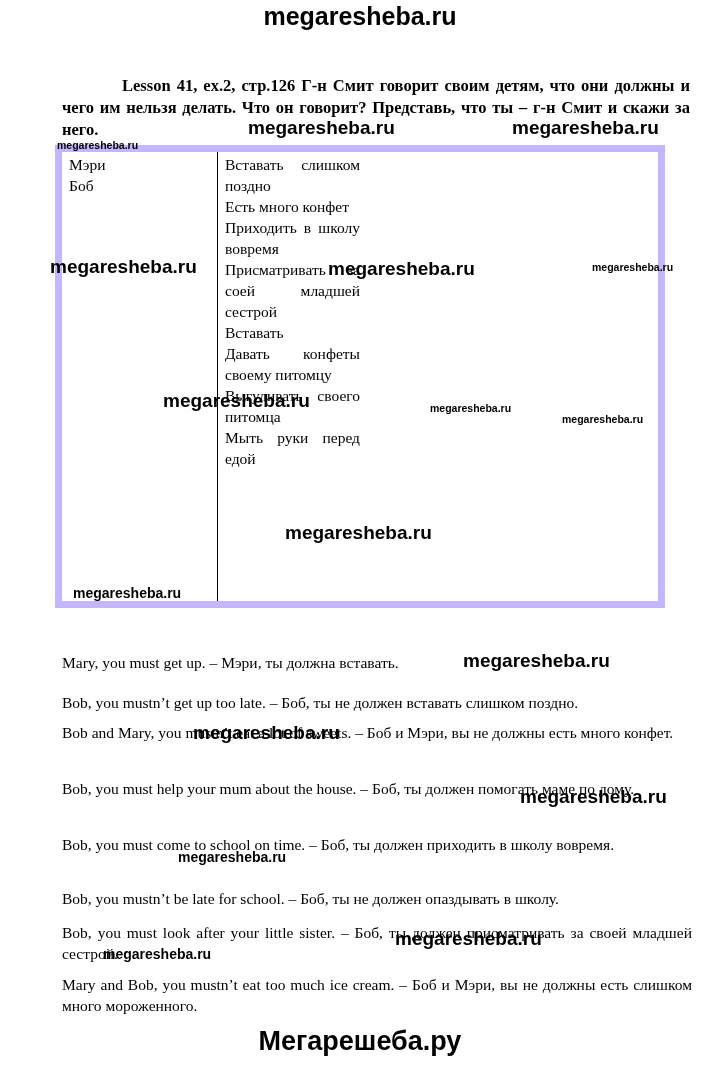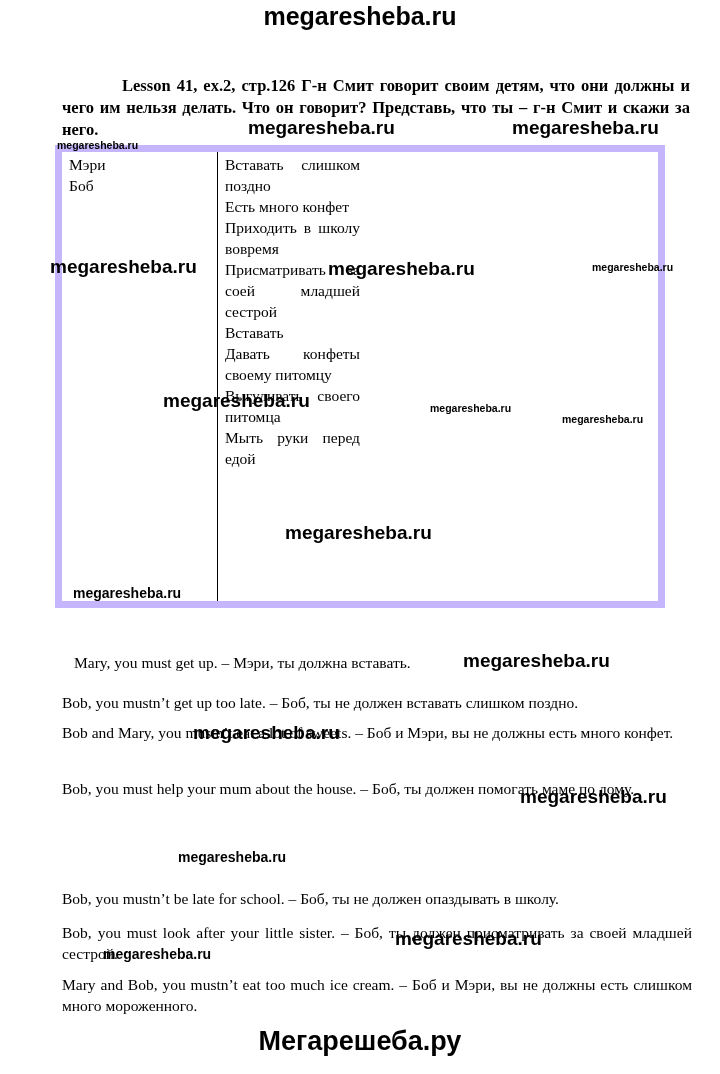--- a/index.html
+++ b/index.html
@@ -110,24 +110,25 @@
 
   <span class="wm wm-lg" style="left:50px; top:256px;">megaresheba.ru</span>
   <span class="wm wm-lg" style="left:328px; top:258px;">megaresheba.ru</span>
   <span class="wm wm-sm" style="left:592px; top:261px;">megaresheba.ru</span>
   <span class="wm wm-lg" style="left:163px; top:390px;">megaresheba.ru</span>
   <span class="wm wm-sm" style="left:430px; top:402px;">megaresheba.ru</span>
   <span class="wm wm-sm" style="left:562px; top:413px;">megaresheba.ru</span>
   <span class="wm wm-lg" style="left:285px; top:522px;">megaresheba.ru</span>
   <span class="wm wm-md" style="left:73px; top:585px;">megaresheba.ru</span>
 
-  <p class="sentence" style="top:636px;margin-left:12px;">Mary, you must get up. – Мэри, ты должна вставать.</p>
+  <p class="sentence" style="top:636px;">Mary, you must get up. – Мэри, ты должна вставать.</p>
   <p class="sentence" style="top:676px;">Bob, you mustn’t get up too late. – Боб, ты не должен вставать слишком поздно.</p>
   <p class="sentence" style="top:706px;">Bob and Mary, you mustn’t eat a lot of sweets. – Боб и Мэри, вы не должны есть много конфет.</p>
   <p class="sentence" style="top:762px;">Bob, you must help your mum about the house. – Боб, ты должен помогать маме по дому.</p>
+  <p class="sentence" style="top:818px;">Bob, you must come to school on time. – Боб, ты должен приходить в школу вовремя.</p>
   <p class="sentence" style="top:872px;">Bob, you mustn’t be late for school. – Боб, ты не должен опаздывать в школу.</p>
   <p class="sentence" style="top:906px;">Bob, you must look after your little sister. – Боб, ты должен присматривать за своей младшей сестрой.</p>
   <p class="sentence" style="top:958px;">Mary and Bob, you mustn’t eat too much ice cream. – Боб и Мэри, вы не должны есть слишком много мороженного.</p>
 
   <span class="wm wm-lg" style="left:463px; top:650px;">megaresheba.ru</span>
   <span class="wm wm-lg" style="left:193px; top:722px;">megaresheba.ru</span>
   <span class="wm wm-lg" style="left:520px; top:786px;">megaresheba.ru</span>
   <span class="wm wm-md" style="left:178px; top:849px;">megaresheba.ru</span>
   <span class="wm wm-lg" style="left:395px; top:928px;">megaresheba.ru</span>
   <span class="wm wm-md" style="left:103px; top:946px;">megaresheba.ru</span>

